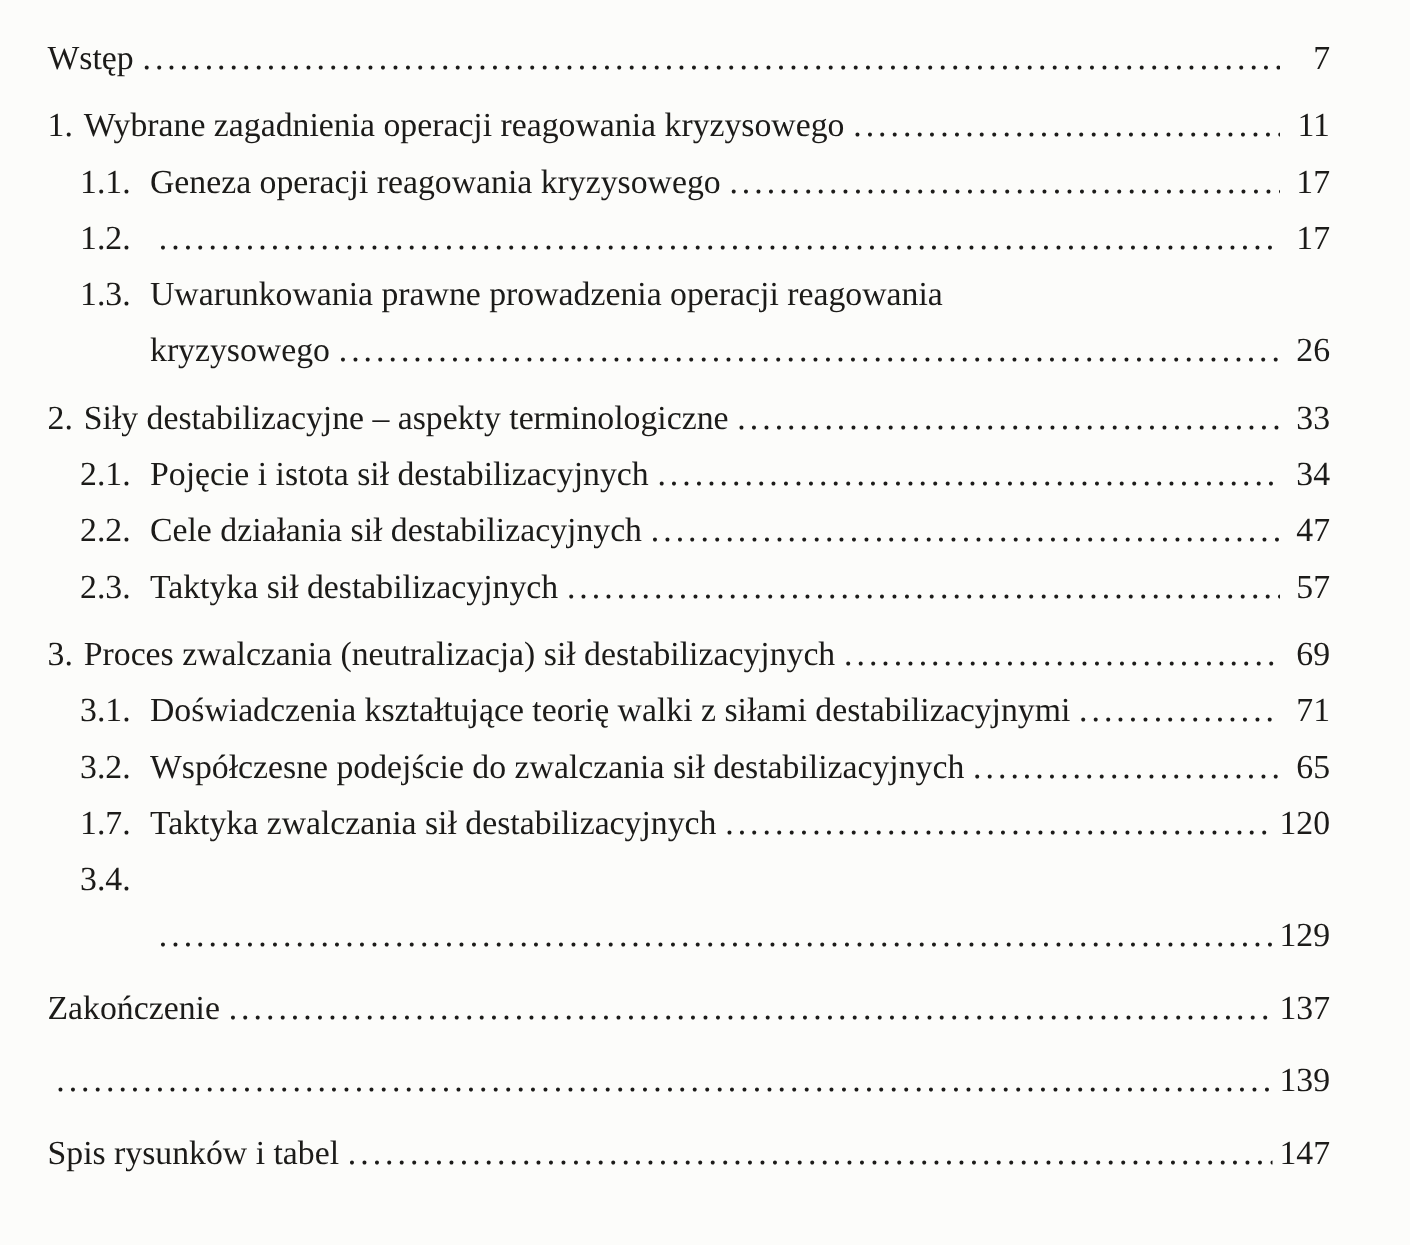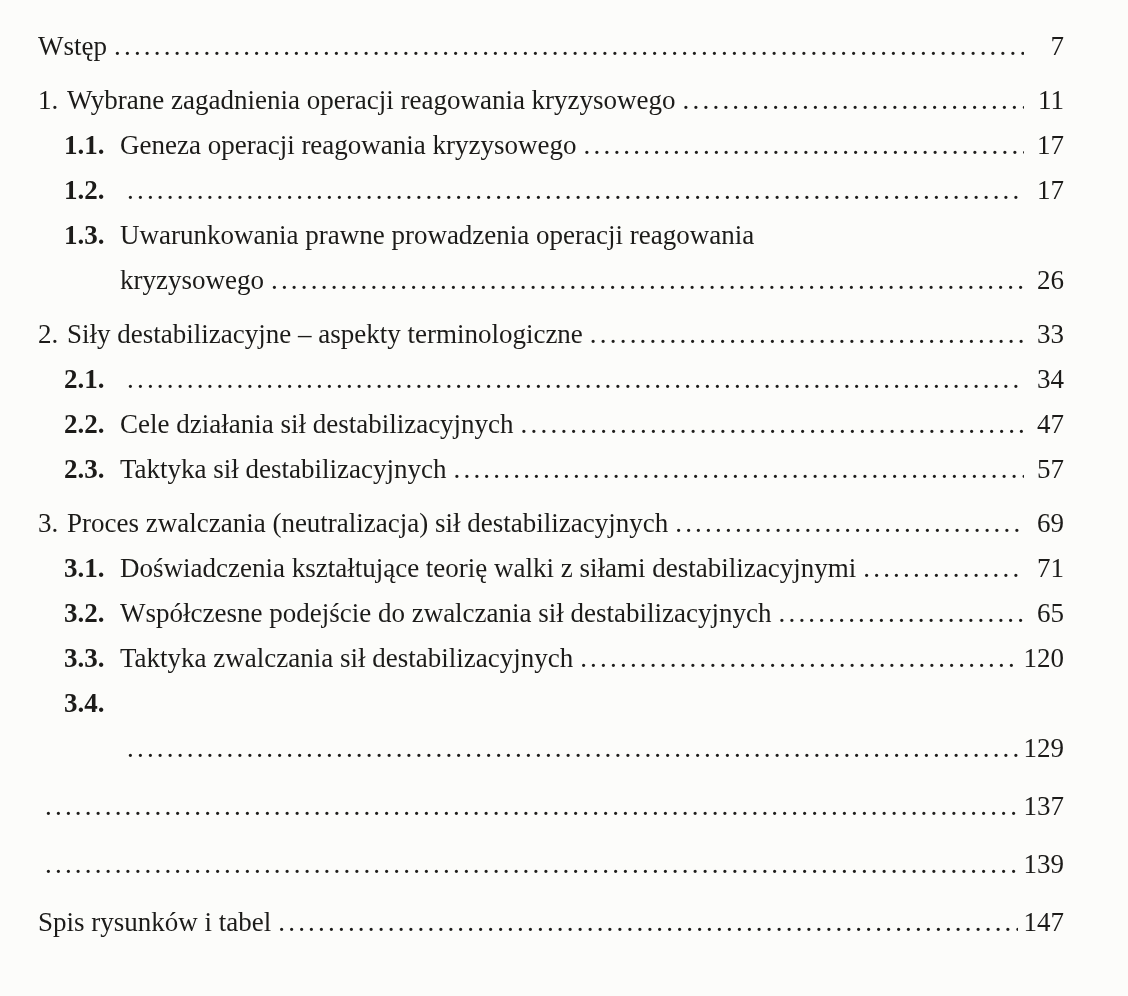--- a/index.html
+++ b/index.html
@@ -28,21 +28,21 @@
     display: flex;
     align-items: baseline;
     font-size: 27px;
     line-height: 45px;
   }
   .num {
     flex: none;
   }
   .indent-0 > .row > .num { width: 29px; }
   .indent-1 { padding-left: 26px; }
-  .indent-1 > .row > .num { width: 56px; font-weight: bold; }
+  .indent-1 > .row > .num { width: 56px; }
   .indent-1 > .row.cont { padding-left: 56px; }
   .text {
     flex: none;
     white-space: nowrap;
   }
   .leader {
     flex: 1 1 10px;
     min-width: 10px;
     overflow: hidden;
     white-space: nowrap;
@@ -108,20 +108,21 @@
         <div class="row">
           <span class="num">2.</span>
           <span class="text">Siły destabilizacyjne – aspekty terminologiczne</span>
           <span class="leader">................................................................................................................................................................</span>
           <span class="page-num">33</span>
         </div>
       </div>
       <div class="entry indent-1">
         <div class="row">
           <span class="num">2.1.</span>
+          <span class="text">Pojęcie i istota sił destabilizacyjnych</span>
           <span class="leader">................................................................................................................................................................</span>
           <span class="page-num">34</span>
         </div>
       </div>
       <div class="entry indent-1">
         <div class="row">
           <span class="num">2.2.</span>
           <span class="text">Cele działania sił destabilizacyjnych</span>
           <span class="leader">................................................................................................................................................................</span>
           <span class="page-num">47</span>
@@ -154,37 +155,38 @@
       <div class="entry indent-1">
         <div class="row">
           <span class="num">3.2.</span>
           <span class="text">Współczesne podejście do zwalczania sił destabilizacyjnych</span>
           <span class="leader">................................................................................................................................................................</span>
           <span class="page-num">65</span>
         </div>
       </div>
       <div class="entry indent-1">
         <div class="row">
-          <span class="num">3.3.</span>
+          <span class="num">1.7.</span>
           <span class="text">Taktyka zwalczania sił destabilizacyjnych</span>
           <span class="leader">................................................................................................................................................................</span>
           <span class="page-num">120</span>
         </div>
       </div>
       <div class="entry indent-1">
         <div class="row">
           <span class="num">3.4.</span>
         </div>
         <div class="row cont">
           <span class="leader">................................................................................................................................................................</span>
           <span class="page-num">129</span>
         </div>
       </div>
       <div class="entry indent-0 group-start wide-gap">
         <div class="row">
+          <span class="text">Zakończenie</span>
           <span class="leader">................................................................................................................................................................</span>
           <span class="page-num">137</span>
         </div>
       </div>
       <div class="entry indent-0 wide-gap">
         <div class="row">
           <span class="leader">................................................................................................................................................................</span>
           <span class="page-num">139</span>
         </div>
       </div>

